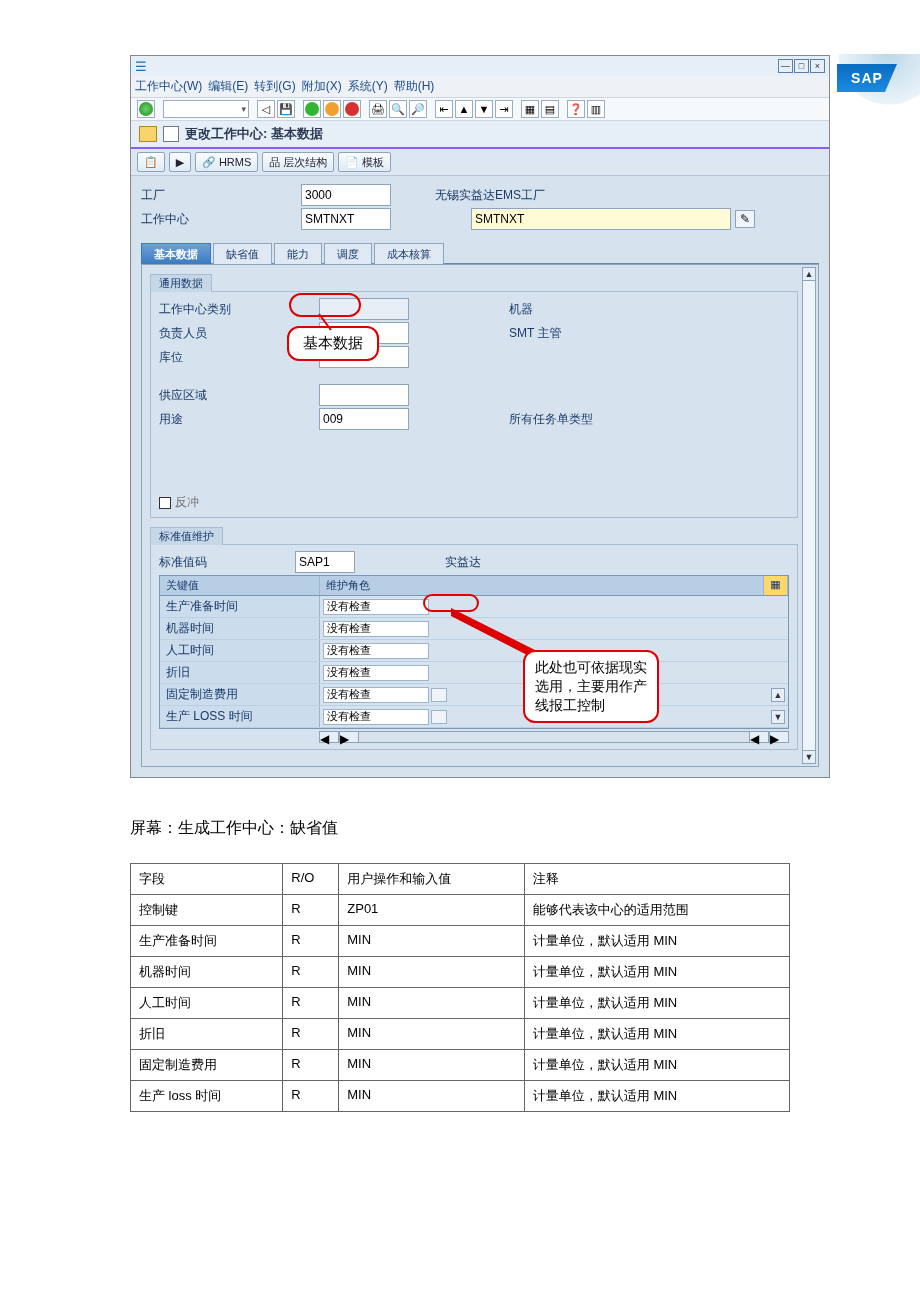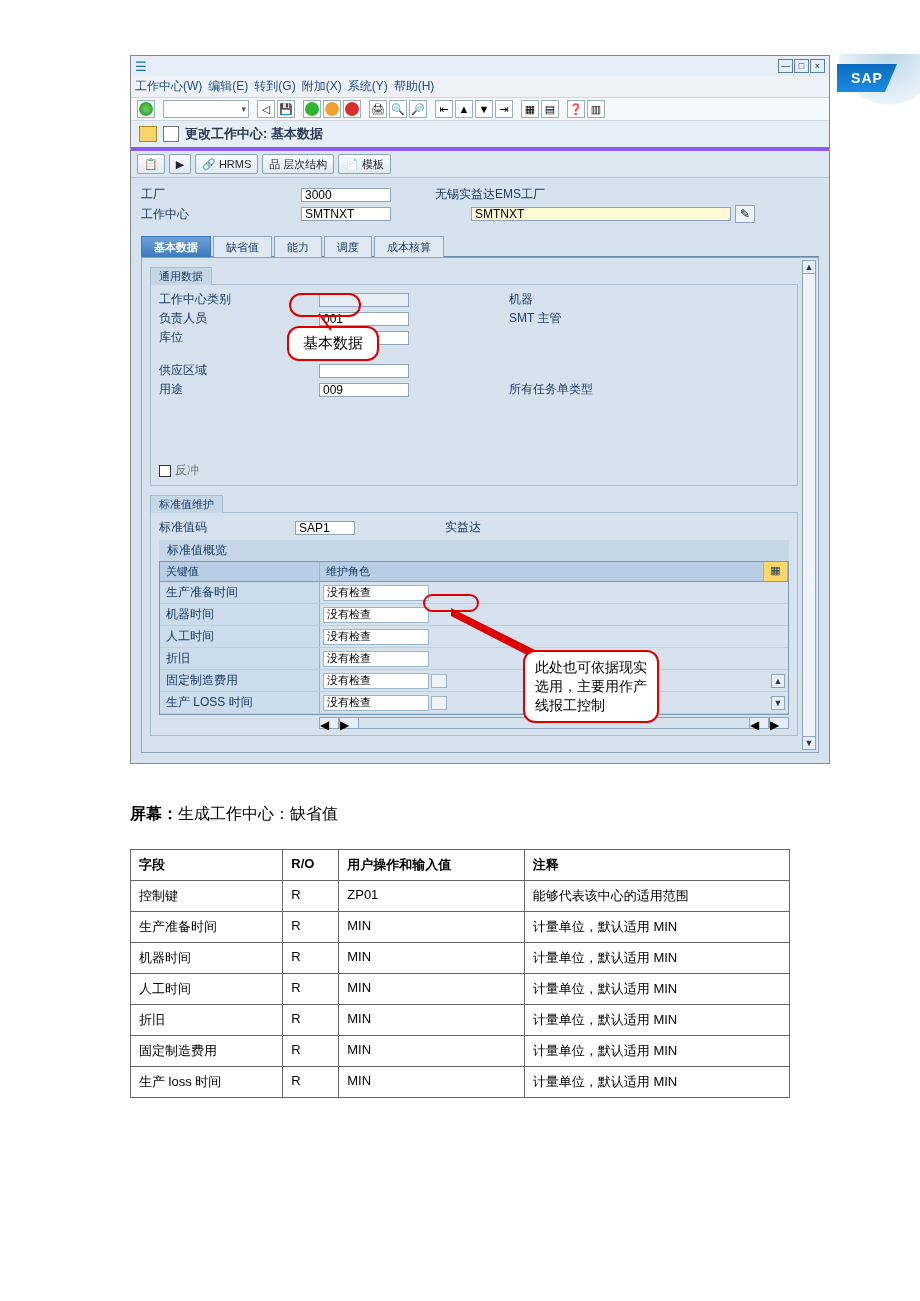--- a/index.html
+++ b/index.html
@@ -18,30 +18,30 @@
   .toolbar1 { display: flex; align-items: center; gap: 2px; padding: 2px 6px; background: #f6f9fc; border-bottom: 1px solid #ccd5e0; }
   .tb-icon { width: 18px; height: 18px; border: 1px solid #9aaec2; display: inline-flex; align-items: center; justify-content: center; font-size: 11px; background: #fff; }
   .tb-sep { width: 4px; }
   .tb-green { background: radial-gradient(#6dd06d,#1a8f1a); border-radius: 50%; width: 14px; height: 14px; display: inline-block; }
   .tb-dd { width: 86px; height: 18px; border: 1px solid #9aaec2; background: #fff; display: flex; align-items: center; padding: 0 2px; }
   .tb-dd .caret { margin-left: auto; font-size: 9px; color: #555; }
   .circle { width: 14px; height: 14px; border-radius: 50%; display: inline-block; }
   .c-green { background: #2fb52f; }
   .c-orange { background: #f0a030; }
   .c-red { background: #d73030; }
-  .title-row { display: flex; align-items: center; gap: 6px; padding: 4px 8px; background: #e6eef7; border-bottom: 4px solid #8b5cf6; }
+  .title-row { display: flex; align-items: center; gap: 6px; padding: 4px 8px; background: #e6eef7; border-bottom: 2px solid #8b5cf6; }
   .title-row .t-icon { width: 18px; height: 16px; background: #f8d56a; border: 1px solid #a88a20; }
   .title-row .t-icon2 { width: 16px; height: 16px; border: 1px solid #777; background: #fff; }
   .title-row h2 { font-size: 13px; font-weight: bold; color: #2a3a55; }
   .toolbar2 { display: flex; align-items: center; gap: 4px; padding: 3px 6px; background: #dce7f2; border-bottom: 1px solid #b5c5d5; }
   .tb2-btn { height: 20px; border: 1px solid #8da4bb; background: linear-gradient(#fafdff,#e0eaf4); padding: 0 6px; display: inline-flex; align-items: center; gap: 3px; font-size: 11px; color: #223; border-radius: 2px; }
   .content { padding: 8px 10px 10px 10px; background: #d6e3ef; position: relative; }
   .field-row { display: flex; align-items: center; margin-bottom: 2px; }
   .fld-label { width: 160px; color: #1a3a6a; }
-  .fld-input { width: 90px; height: 14px; border: 1px solid #8da4bb; background: #fff; padding: 0 3px; display: flex; align-items: center; }
+  .fld-input { width: 90px; height: 22px; border: 1px solid #8da4bb; background: #fff; padding: 0 3px; display: flex; align-items: center; }
   .fld-input.wide { width: 260px; background: #fffbd6; }
   .fld-desc { margin-left: 20px; color: #1a3a6a; }
   .edit-icon-box { width: 20px; height: 18px; border: 1px solid #8da4bb; background: #eef4fa; display: flex; align-items: center; justify-content: center; margin-left: 4px; }
   .tabs { display: flex; margin-top: 12px; border-bottom: 1px solid #6a8aac; }
   .tab { padding: 3px 12px 2px 12px; border: 1px solid #8da4bb; border-bottom: none; background: #dfe9f3; color: #1a3a6a; margin-right: 2px; position: relative; top: 1px; font-size: 11px; }
   .tab.active { background: linear-gradient(#6fa0d8,#3b7ac0); color: #fff; font-weight: bold; border-color: #3b7ac0; }
   .panel { border: 1px solid #8da4bb; background: #d6e3ef; padding: 8px 8px 8px 8px; position: relative; }
   .section-title { display: inline-block; padding: 1px 8px; background: #c6d7e8; color: #1a3a6a; border: 1px solid #a6bdd4; border-bottom: none; font-size: 11px; position: relative; top: 1px; }
   .section-box { border: 1px solid #a6bdd4; padding: 6px 8px; margin-bottom: 8px; }
   .ck-row { display: flex; align-items: center; gap: 4px; color: #737373; margin-top: 6px; }
@@ -66,24 +66,24 @@
   .callout1 { position: absolute; left: 156px; top: 270px; border: 2px solid #d00; border-radius: 12px; padding: 6px 14px; background: #fff; font-size: 15px; color: #000; }
   .circle-annot { position: absolute; border: 2px solid #d00; border-radius: 50%; }
   .ca-tab { left: 158px; top: 237px; width: 72px; height: 24px; border-radius: 12px; }
   .ca-sap1 { left: 292px; top: 538px; width: 56px; height: 18px; border-radius: 10px; }
   .callout2 { position: absolute; left: 392px; top: 594px; border: 2px solid #d00; border-radius: 12px; padding: 6px 10px; background: #fff; font-size: 14px; color: #000; line-height: 1.35; }
   svg.anline { position: absolute; pointer-events: none; }
   .vscroll-btn { width: 14px; height: 14px; border: 1px solid #8da4bb; background: #e6eef7; display: inline-flex; align-items: center; justify-content: center; font-size: 9px; color: #334; }
 
   .below { margin: 40px 0 0 130px; width: 660px; }
   .below h3 { font-size: 16px; font-weight: normal; margin-bottom: 24px; }
-  .below h3 b { font-weight: bold; }
+  .below h3 b { font-weight: normal; }
   table.doc { border-collapse: collapse; width: 100%; }
   table.doc th, table.doc td { border: 1px solid #666; padding: 6px 8px; font-size: 13px; text-align: left; vertical-align: top; }
-  table.doc th { font-weight: bold; }
+  table.doc th { font-weight: normal; }
 </style>
 </head>
 <body>
 <div class="page">
 
 <div class="sap-window">
   <div class="sap-wave"></div>
   <div class="sap-logo">
         <div class="box">SAP</div>
       </div>
@@ -218,21 +218,20 @@
         </div>
       </div>
 
       <span class="section-title">标准值维护</span>
       <div class="section-box" style="padding:6px 8px 4px 8px">
         <div class="field-row">
           <span class="fld-label" style="width:136px">标准值码</span>
           <div class="fld-input" style="width:60px">SAP1</div>
           <span class="fld-desc" style="margin-left:90px">实益达</span>
         </div>
-        <div style="background:#c6d7e8;padding:2px 8px;margin-top:4px;color:#1a3a6a">标准值概览</div>
         <div style="position:relative">
           <div class="std-header">
             <div class="col c1">关键值</div>
             <div class="col c2">维护角色</div>
             <div class="col c3">▦</div>
           </div>
           <div class="std-body">
             <div class="std-row">
                   <div class="c1">生产准备时间</div>
                   <div class="c2">

